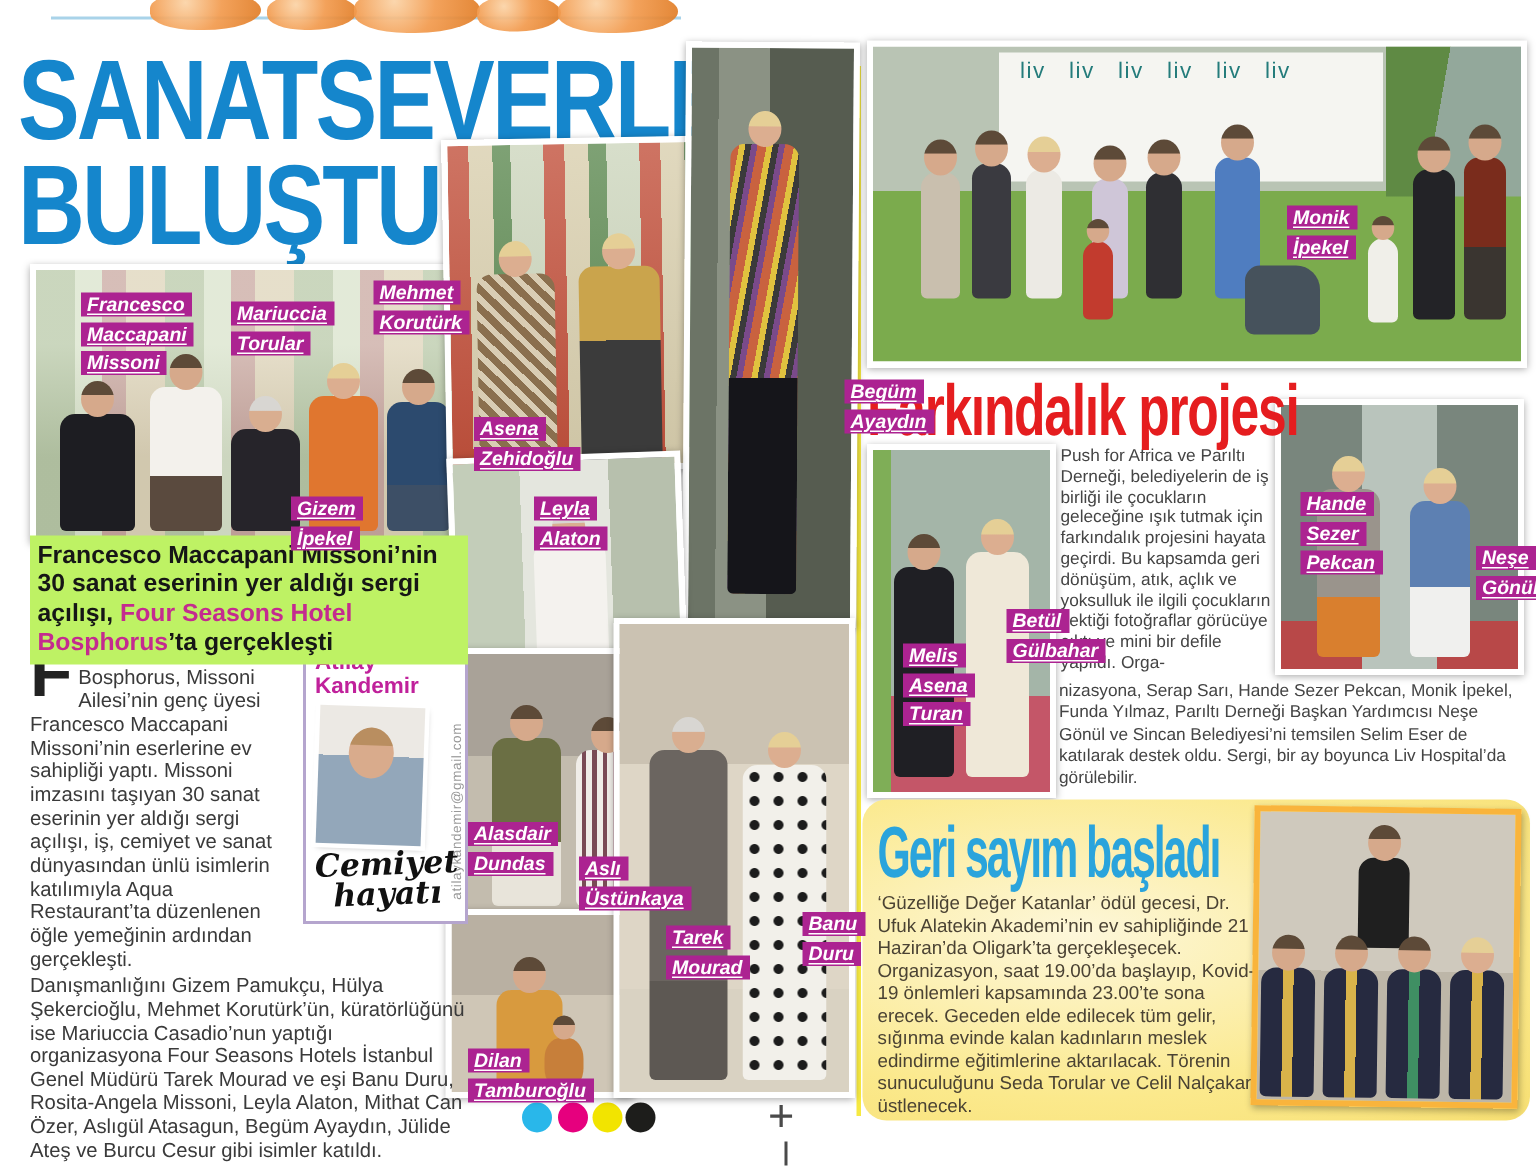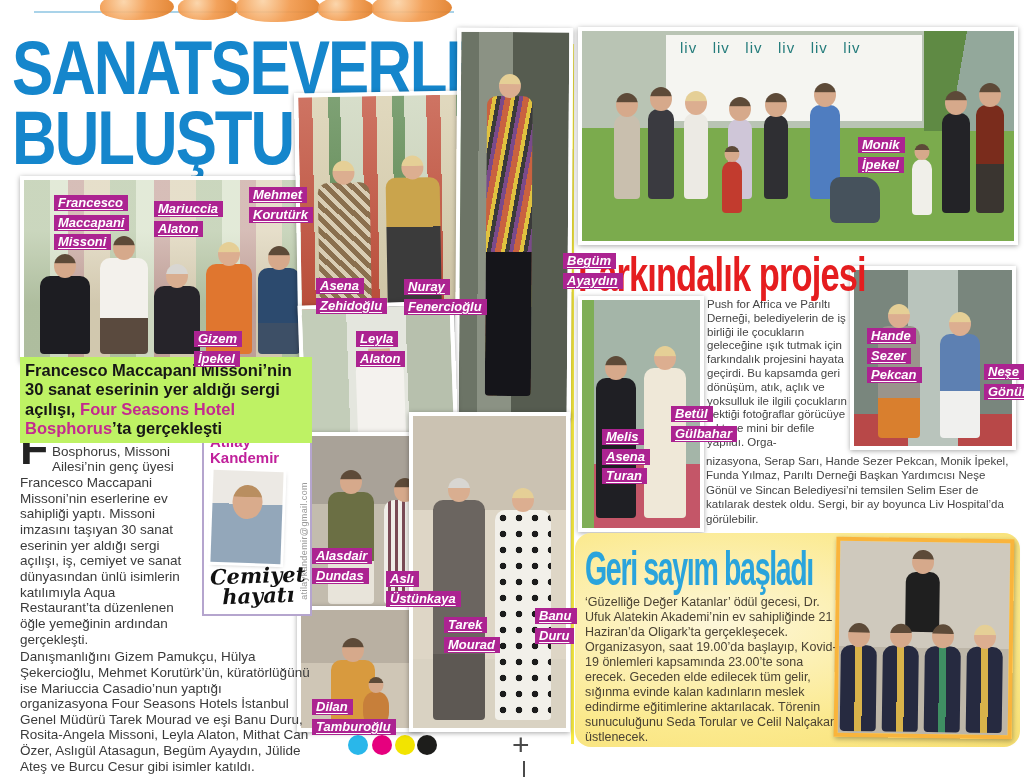--- a/index.html
+++ b/index.html
@@ -89,21 +89,21 @@
     <div class="fig" style="left:16px;bottom:4px;width:50px;height:78px;background:#1d1d22;"></div>
     <div class="fig" style="left:76px;bottom:4px;width:48px;height:96px;background:linear-gradient(#f3f1ec 0 62%,#5a4a3e 62%);"></div>
     <div class="fig gray" style="left:130px;bottom:4px;width:46px;height:68px;background:#26242a;"></div>
     <div class="fig blonde" style="left:182px;bottom:4px;width:46px;height:90px;background:#e0762f;"></div>
     <div class="fig" style="left:234px;bottom:4px;width:42px;height:86px;background:linear-gradient(#2c4a6e 0 64%,#3d4f66 64%);"></div>
   </div>
   <div class="plabel" style="left:38px;top:193px;"><span>Francesco
 Maccapani
 Missoni</span></div>
   <div class="plabel" style="left:138px;top:199px;"><span>Mariuccia
-Alaton</span></div>
+Torular</span></div>
   <div class="plabel" style="left:233px;top:185px;"><span>Mehmet
 Korutürk</span></div>
   <div class="plabel" style="left:178px;top:329px;"><span>Gizem
 İpekel</span></div>
 
   <div class="caption">
     <span>Francesco Maccapani Missoni’nin 30 sanat eserinin yer aldığı sergi açılışı, </span><span class="hl">Four Seasons Hotel Bosphorus</span><span>’ta gerçekleşti</span>
   </div>
 
   <div class="left-body">
@@ -146,22 +146,20 @@
     <div class="fig blonde" style="left:82px;bottom:8px;width:56px;height:210px;background:#f2f0ea;background-image:radial-gradient(circle,#1c1c1c 3px,rgba(0,0,0,0) 3.6px);background-size:16px 16px;"></div>
   </div>
   <div class="photo" style="left:297px;top:606px;width:118px;height:118px;background:
       linear-gradient(#b9b0a2 0 45%,#cfc6b6 45%),
       repeating-linear-gradient(90deg,rgba(150,60,40,.3) 0 18px,rgba(0,0,0,0) 18px 44px);">
     <div class="fig" style="left:30px;bottom:2px;width:44px;height:66px;background:#d89a3e;"></div>
     <div class="fig small" style="left:62px;bottom:2px;width:26px;height:34px;background:#c77f3a;border-radius:40%;"></div>
   </div>
   <div class="plabel" style="left:300px;top:276px;"><span>Asena
 Zehidoğlu</span></div>
-  <div class="plabel" style="left:388px;top:277px;"><span>Nuray
-Fenercioğlu</span></div>
   <div class="plabel" style="left:340px;top:329px;"><span>Leyla
 Alaton</span></div>
   <div class="plabel" style="left:520px;top:251px;margin-left:27px;"><span>Begüm
 Ayaydın</span></div>
   <div class="plabel" style="left:296px;top:546px;"><span>Alasdair
 Dundas</span></div>
   <div class="plabel" style="left:370px;top:569px;"><span>Aslı
 Üstünkaya</span></div>
   <div class="plabel" style="left:428px;top:615px;"><span>Tarek
 Mourad</span></div>

